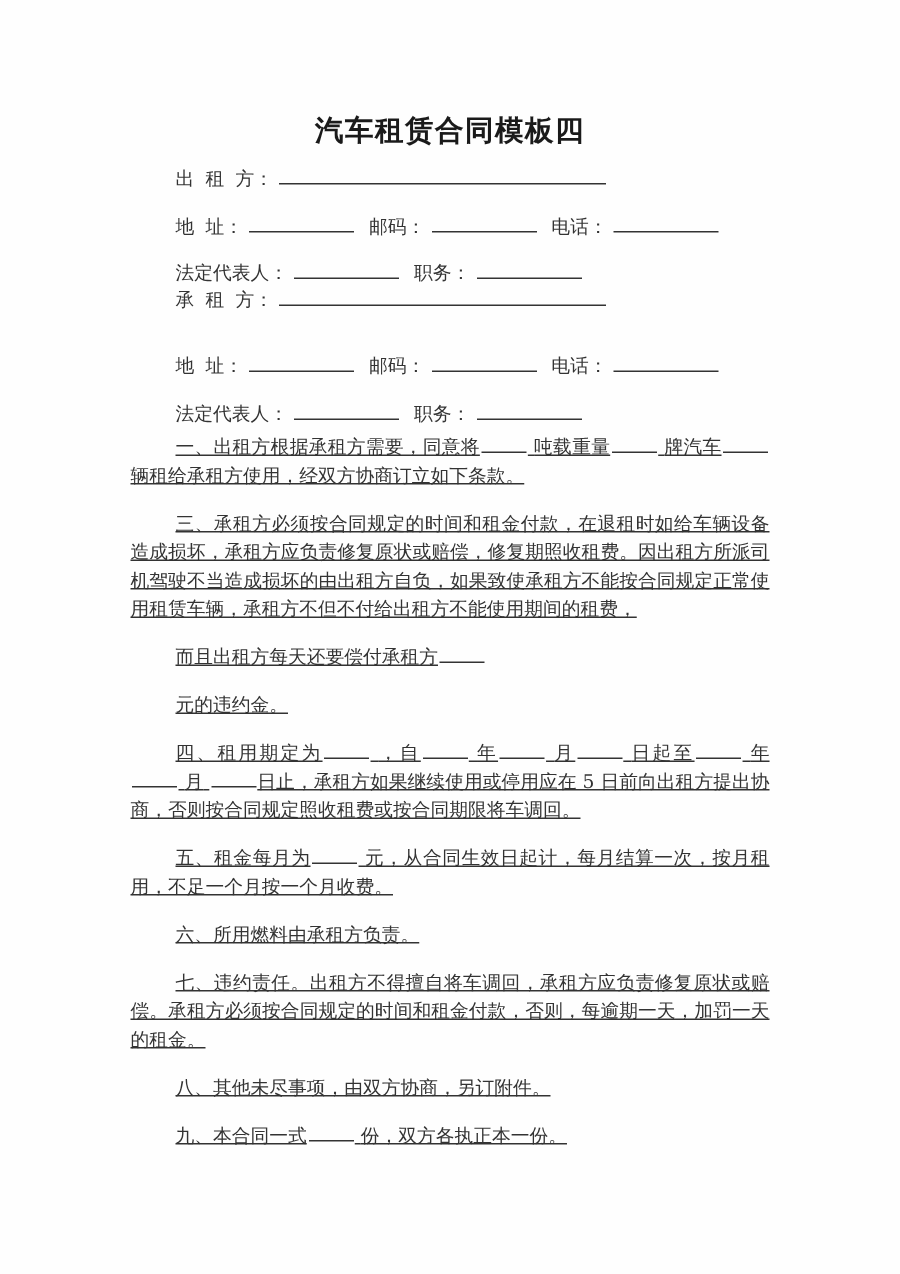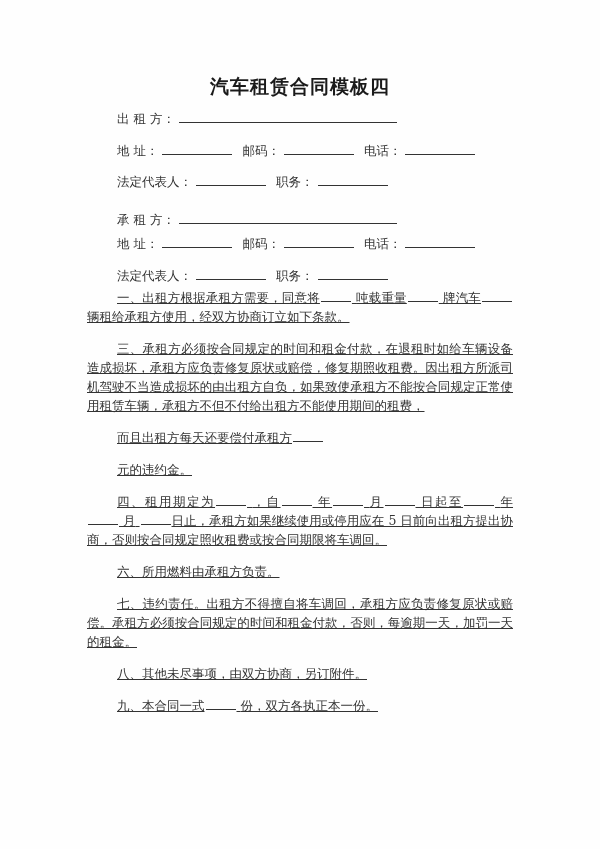--- a/index.html
+++ b/index.html
@@ -3,21 +3,21 @@
 <meta charset="utf-8">
 <style>
   html, body { margin: 0; padding: 0; background: #ffffff; }
   body { width: 600px; height: 849px; position: relative; overflow: hidden;
          font-family: "DejaVu Serif", "Liberation Serif", serif; color: #2a2a2a; }
   .page { position: absolute; left: 0; top: 0; width: 600px; height: 849px; background: #fefefe; }
   .title { position: absolute; top: 74px; left: 0; width: 600px; text-align: center;
            font-size: 19px; font-weight: bold; letter-spacing: 1px; color: #1a1a1a; }
   .field-row { position: absolute; left: 117px; font-size: 12.5px; height: 18px; line-height: 18px;
                white-space: nowrap; color: #333; }
-  .field-label { display: inline-block; }
+  .field-label { display: inline-block; font-family: Liberation Mono, monospace; }
   .blank { display: inline-block; border-bottom: 1px solid #333; height: 13px; vertical-align: baseline;
            margin: 0 4px; }
   .blank-long { width: 218px; }
   .blank-mid { width: 70px; }
   .spacer { display: inline-block; width: 6px; }
   .body-text { position: absolute; left: 87px; width: 426px; font-size: 12.5px; line-height: 19px; color: #333; }
   .para { margin: 0 0 13px 0; text-indent: 30px; text-align: justify; text-decoration: underline; }
   .inline-blank { display: inline-block; width: 30px; border-bottom: 1px solid #333; height: 12px; margin: 0 1px; text-indent: 0; }
 </style>
 </head>
@@ -30,21 +30,21 @@
   <div class="field-row" style="top:109px">
     <span class="field-label">出 租 方：</span><span class="blank blank-long"></span>
   </div>
   <div class="field-row" style="top:141px">
     <span class="field-label">地 址：</span><span class="blank blank-mid"></span><span class="spacer"></span><span class="field-label">邮码：</span><span class="blank blank-mid"></span><span class="spacer"></span><span class="field-label">电话：</span><span class="blank blank-mid"></span>
   </div>
   <div class="field-row" style="top:172px">
     <span class="field-label">法定代表人：</span><span class="blank blank-mid"></span><span class="spacer"></span><span class="field-label">职务：</span><span class="blank blank-mid"></span>
   </div>
 
-  <div class="field-row" style="top:210px">
+  <div class="field-row" style="top:190px">
     <span class="field-label">承 租 方：</span><span class="blank blank-long"></span>
   </div>
   <div class="field-row" style="top:234px">
     <span class="field-label">地 址：</span><span class="blank blank-mid"></span><span class="spacer"></span><span class="field-label">邮码：</span><span class="blank blank-mid"></span><span class="spacer"></span><span class="field-label">电话：</span><span class="blank blank-mid"></span>
   </div>
   <div class="field-row" style="top:266px">
     <span class="field-label">法定代表人：</span><span class="blank blank-mid"></span><span class="spacer"></span><span class="field-label">职务：</span><span class="blank blank-mid"></span>
   </div>
 
   <div class="body-text" style="top:288px">
@@ -52,20 +52,21 @@
 
 
     <p class="para">三、承租方必须按合同规定的时间和租金付款，在退租时如给车辆设备造成损坏，承租方应负责修复原状或赔偿，修复期照收租费。因出租方所派司机驾驶不当造成损坏的由出租方自负，如果致使承租方不能按合同规定正常使用租赁车辆，承租方不但不付给出租方不能使用期间的租费，</p>
 
     <p class="para"><span>而且出租方每天还要偿付承租方</span><span class="inline-blank"></span></p>
 
     <p class="para">元的违约金。</p>
 
     <p class="para"><span>四、租用期定为</span><span class="inline-blank"></span> <span>，自</span><span class="inline-blank"></span> <span>年</span><span class="inline-blank"></span> <span>月</span><span class="inline-blank"></span> <span>日起至</span><span class="inline-blank"></span> <span>年</span><span class="inline-blank"></span> <span>月</span> <span class="inline-blank"></span><span>日止，承租方如果继续使用或停用应在 5 日前向出租方提出协商，否则按合同规定照收租费或按合同期限将车调回。</span></p>
 
+    <p class="para"><span>五、租金每月为</span><span class="inline-blank"></span> <span>元，从合同生效日起计，每月结算一次，按月租用，不足一个月按一个月收费。</span></p>
 
     <p class="para">六、所用燃料由承租方负责。</p>
 
     <p class="para">七、违约责任。出租方不得擅自将车调回，承租方应负责修复原状或赔偿。承租方必须按合同规定的时间和租金付款，否则，每逾期一天，加罚一天的租金。</p>
 
     <p class="para">八、其他未尽事项，由双方协商，另订附件。</p>
 
     <p class="para"><span>九、本合同一式</span><span class="inline-blank"></span> <span>份，双方各执正本一份。</span></p>
   </div>
 </div>

